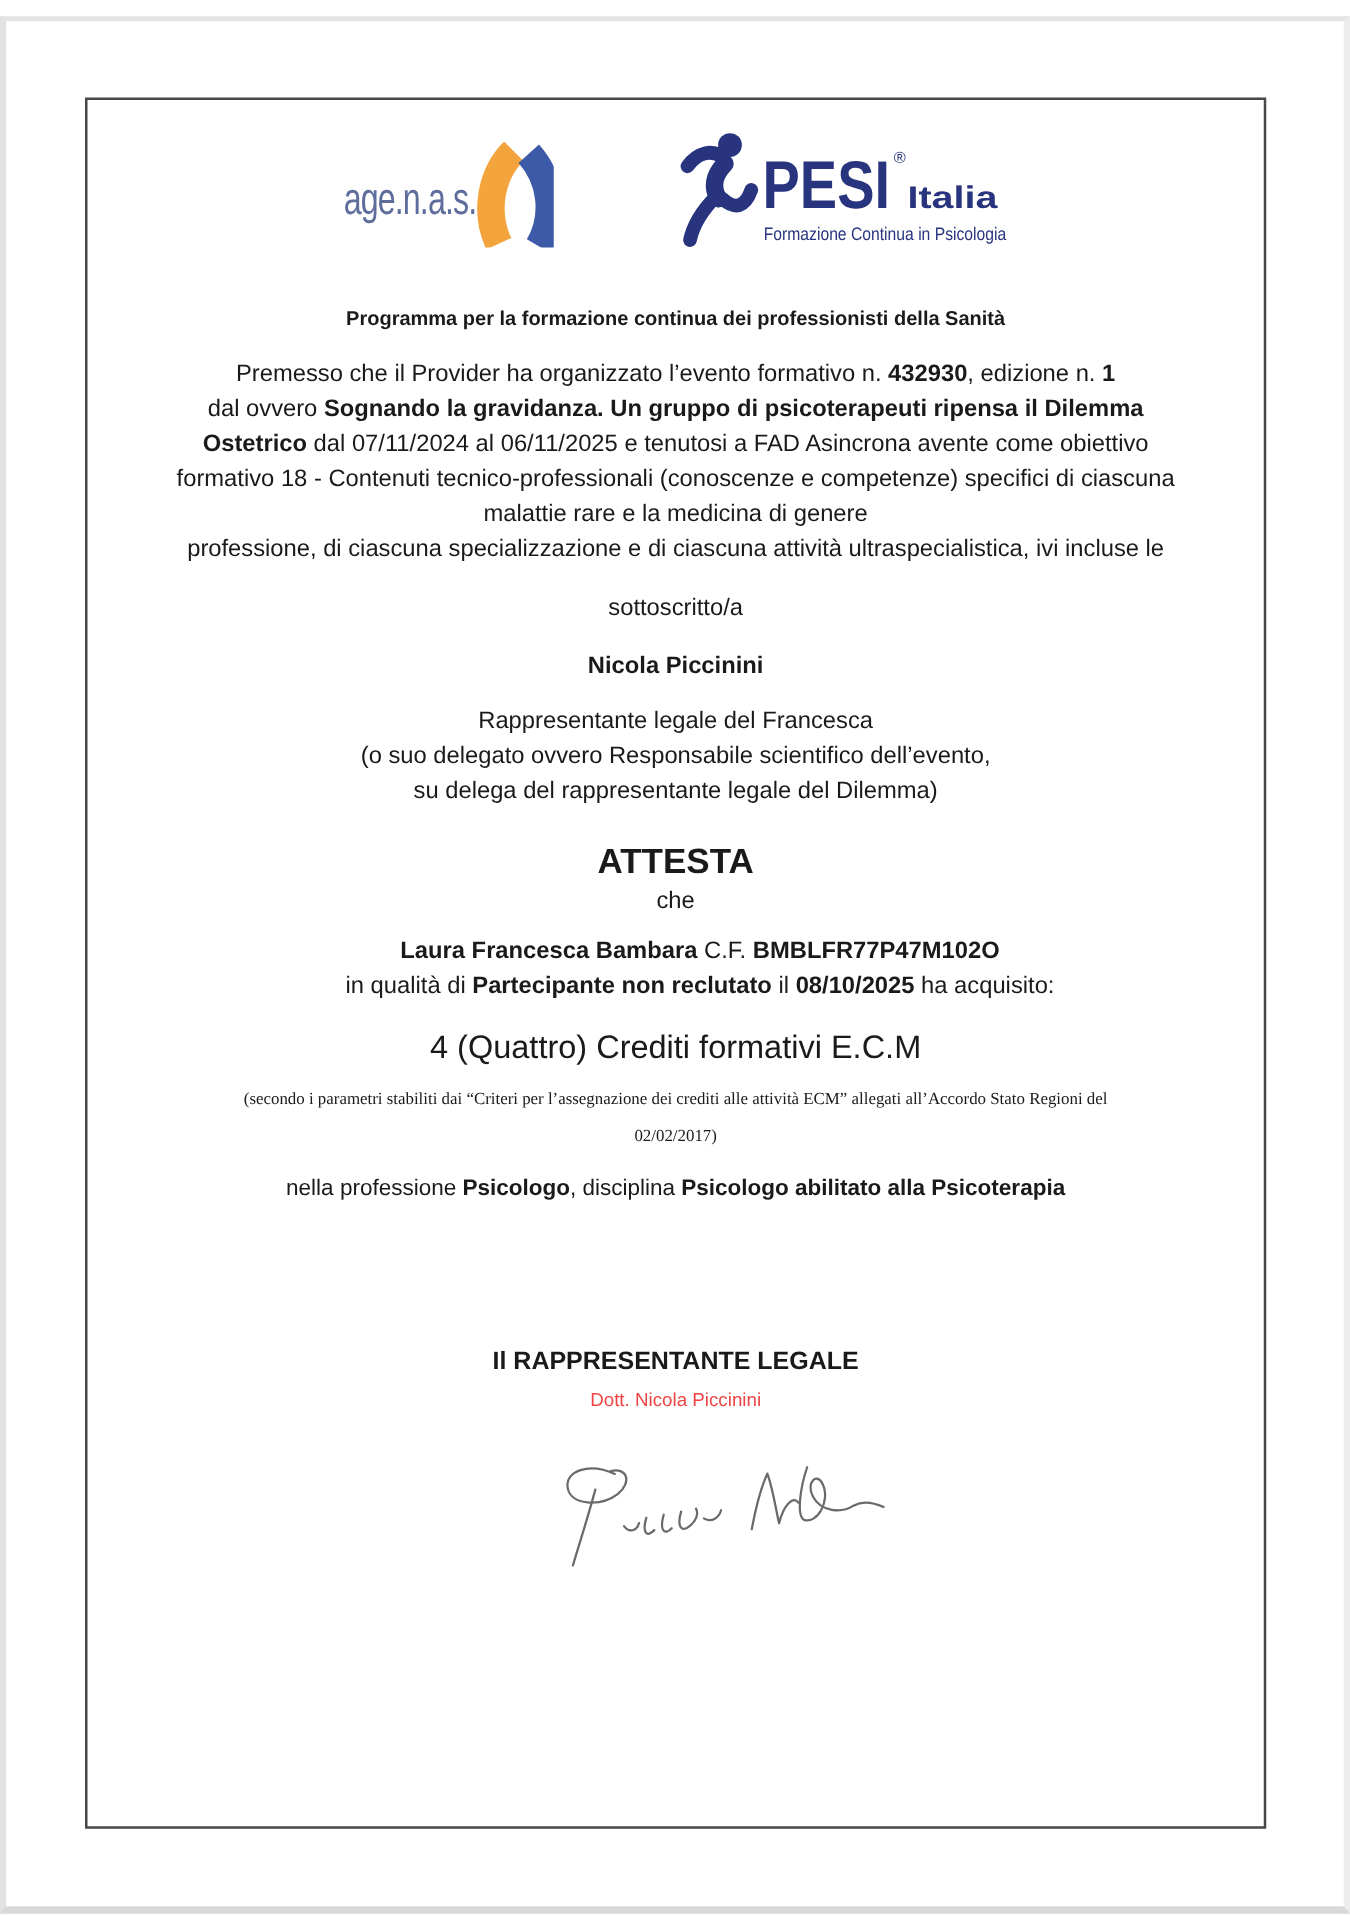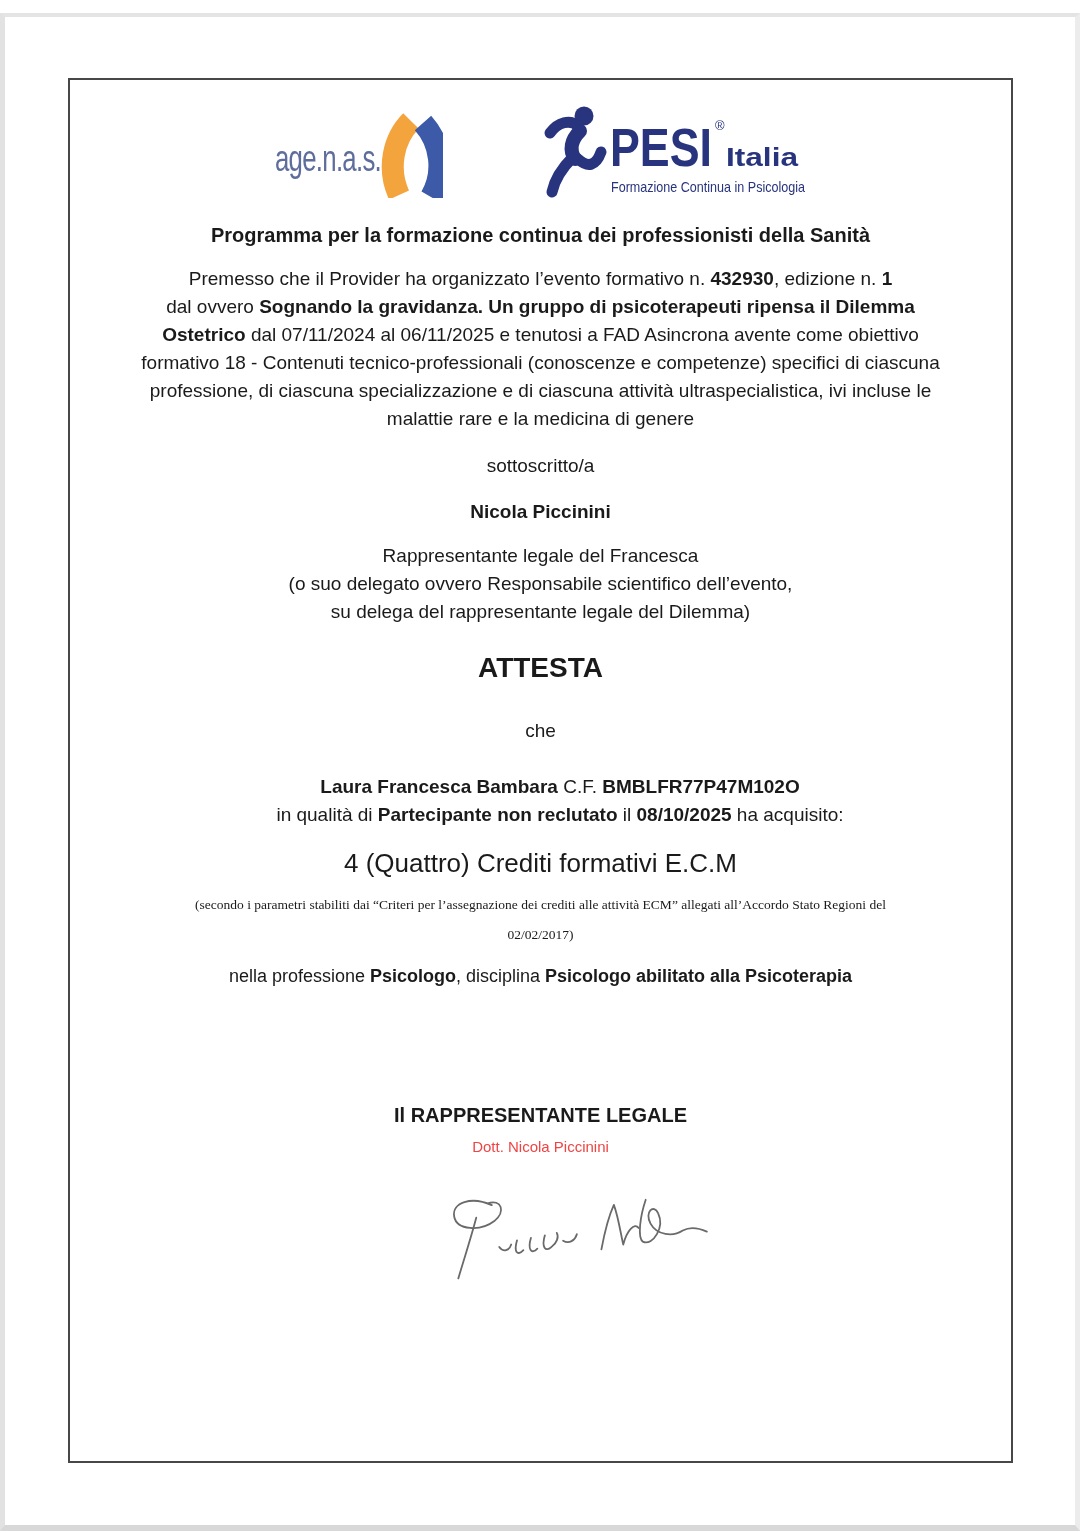--- a/index.html
+++ b/index.html
@@ -33,30 +33,30 @@
     text-align: center;
   }
   .logos-row {
     margin-top: 27px;
     height: 100px;
     display: flex;
     justify-content: center;
     align-items: center;
     gap: 95px;
   }
-  .cert-title { margin-top: 18px; font-size: 20px; font-weight: bold; line-height: 24px; }
+  .cert-title { margin-top: 39px; font-size: 16px; font-weight: bold; line-height: 24px; }
   .p  { font-size: 19px; line-height: 28px; }
   .p1 { margin-top: 22px; }
   .p2 { margin-top: 18px; }
   .sotto { margin-top: 19px; }
   .sig-name { margin-top: 18px; font-weight: bold; }
   .role { margin-top: 16px; }
   .attesta { margin-top: 24px; font-size: 28px; font-weight: bold; line-height: 36px; }
-  .che { margin-top: 31px; }
-  .participant { margin-top: 28px; padding-left: 39px; }
+  .che { }
+  .participant { margin-top: 12px; padding-left: 39px; }
   .credits { margin-top: 16px; font-size: 26px; font-weight: normal; line-height: 36px; }
   .note { margin-top: 9px; font-size: 13.5px; line-height: 30px; font-family: Liberation Serif, serif; }
   .profession { margin-top: 12px; font-size: 18px; line-height: 28px; }
   .rep-heading { margin-top: 112px; font-size: 20px; font-weight: bold; line-height: 26px; }
   .rep-name { margin-top: 8px; font-size: 15px; line-height: 22px; color: #ef4444; }
   .signature-wrap { margin-top: 30px; height: 100px; }
   .signature-wrap svg { transform: translateX(42px) rotate(-2deg); }
   b { font-weight: bold; }
 </style>
 </head>
@@ -96,22 +96,22 @@
   </div>
 
   <div class="cert-title">Programma per la formazione continua dei professionisti della Sanità</div>
 
 
   <div class="p p2">
       <div><span>Premesso che il Provider ha organizzato l’evento formativo n. </span><b>432930</b><span>, edizione n. </span><b>1</b></div>
       <div><span>dal ovvero  </span><b>Sognando la gravidanza. Un gruppo di psicoterapeuti ripensa il Dilemma</b></div>
       <div><b>Ostetrico</b><span> dal 07/11/2024 al 06/11/2025 e tenutosi a FAD Asincrona avente come obiettivo</span></div>
       <div><span>formativo 18 - Contenuti tecnico-professionali (conoscenze e competenze) specifici di ciascuna</span></div>
+      <div><span>malattie rare e la medicina di genere</span></div>
       <div><span>professione, di ciascuna specializzazione e di ciascuna attività ultraspecialistica, ivi incluse le</span></div>
-      <div><span>malattie rare e la medicina di genere</span></div>
     </div>
 
   <div class="p sotto">sottoscritto/a</div>
 
   <div class="p sig-name">Nicola Piccinini</div>
 
   <div class="p role">
       <div><span>Rappresentante legale del Francesca</span></div>
       <div><span>(o suo delegato ovvero Responsabile scientifico dell’evento,</span></div>
       <div><span>su delega del rappresentante legale del Dilemma)</span></div>

